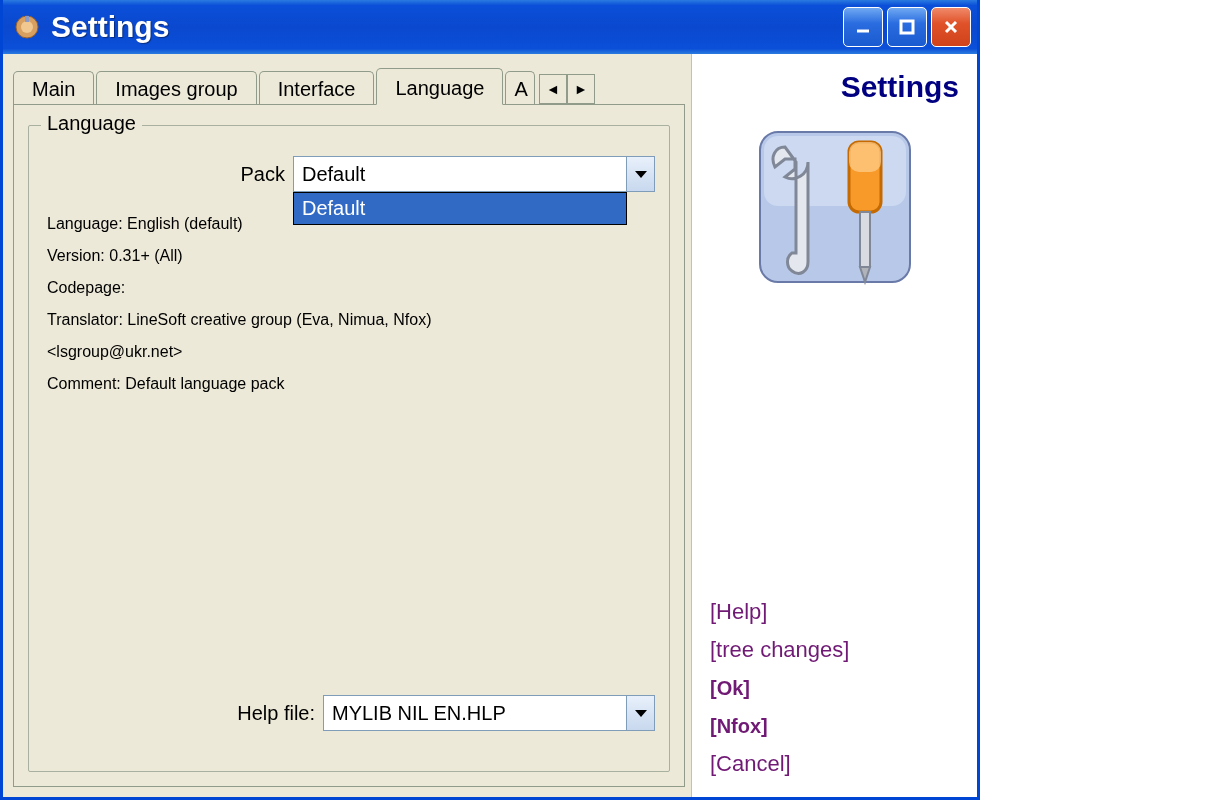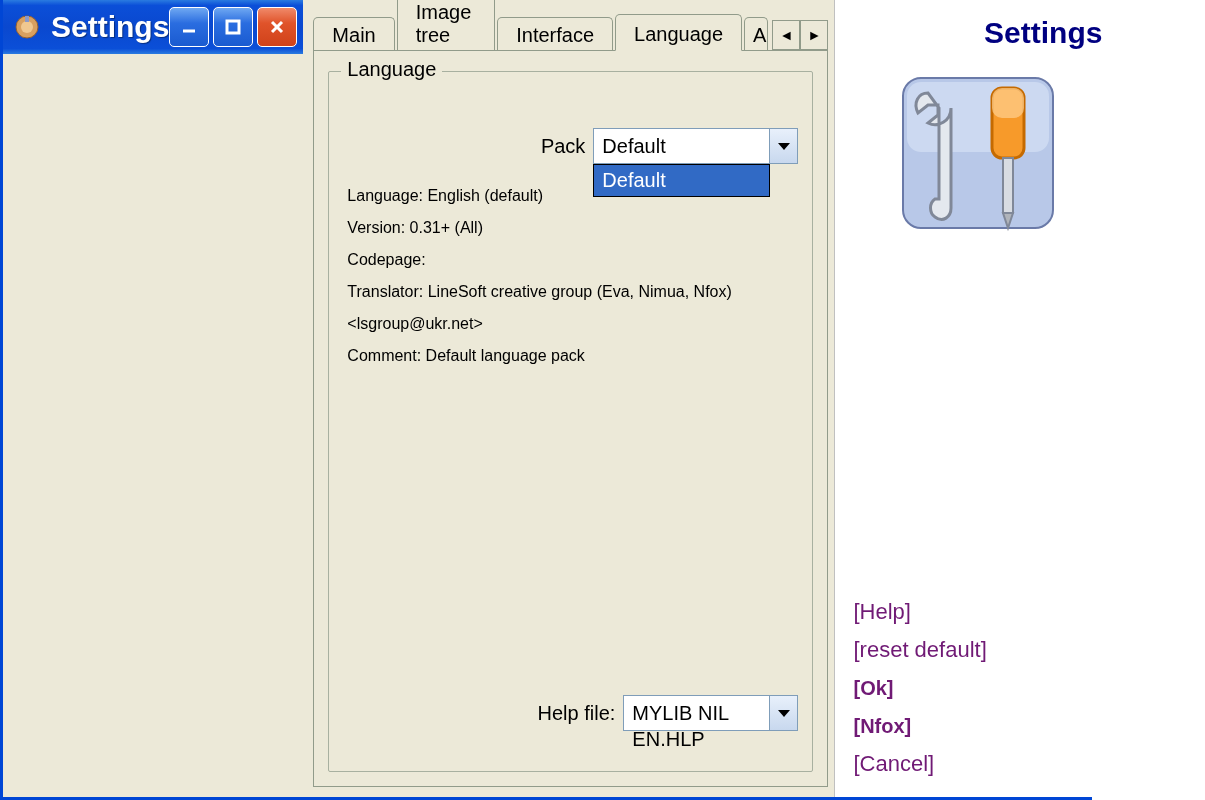--- a/index.html
+++ b/index.html
@@ -5,27 +5,28 @@
   * { box-sizing: border-box; margin: 0; padding: 0; }
   body {
     font-family: Tahoma, Arial, sans-serif;
     font-size: 18px;
     background: #fff;
     width: 1205px;
     height: 800px;
     overflow: hidden;
   }
   .window {
-    width: 1092px;
+    width: 980px;
     height: 800px;
     border: 3px solid #0046d5;
     border-top: none;
     background: #ece9d8;
     display: flex;
-    flex-direction: row;
+    flex-direction: column;
+    justify-content: center;
   }
   .titlebar {
     height: 54px;
     background: linear-gradient(to bottom, #2a7be0 0%, #0b4fd8 10%, #0a48cf 50%, #0b4fd8 90%, #2a7be0 100%);
     display: flex;
     align-items: center;
     padding: 0 6px 0 10px;
     color: #fff;
   }
   .title-icon {
@@ -127,21 +128,20 @@
     top: -14px;
     left: 12px;
     background: #ece9d8;
     padding: 0 6px;
     font-size: 20px;
   }
   .row {
     display: flex;
     align-items: center;
     margin-bottom: 12px;
-    margin-top: 26px;
   }
   .row-label {
     width: 250px;
     text-align: right;
     padding-right: 8px;
     font-size: 20px;
   }
   .combo {
     flex: 1;
     position: relative;
@@ -261,21 +261,21 @@
           </svg>
       </div>
     </div>
   </div>
 
   <div class="content">
 
     <div class="main-panel">
       <div class="tabs-row">
         <div class="tab">Main</div>
-        <div class="tab">Image tree</div>
+        <div class="tab">Images group</div>
         <div class="tab">Interface</div>
         <div class="tab active">Language</div>
         <div class="tab partial">A</div>
         <div class="tab-scroll">
           <div class="tab-scroll-btn">
             <span>◄</span>
           </div>
           <div class="tab-scroll-btn">
             <span>►</span>
           </div>
@@ -337,21 +337,21 @@
             <rect x="-16" y="0" width="32" height="70" rx="10" fill="#f79a2a" stroke="#c56a00" stroke-width="3"></rect>
             <rect x="-16" y="0" width="32" height="30" rx="10" fill="#ffd090" opacity="0.7"></rect>
             <rect x="-5" y="70" width="10" height="55" fill="#d8dce2" stroke="#808898" stroke-width="2"></rect>
             <path d="M-5 125 L5 125 L0 140 Z" fill="#b0b4ba" stroke="#808898" stroke-width="2"></path>
           </g>
         </svg>
       </div>
       <div class="side-spacer"></div>
       <div class="side-links">
         <div class="side-link">[Help]</div>
-        <div class="side-link">[reset default]</div>
+        <div class="side-link">[tree changes]</div>
         <div class="side-link bold">[Ok]</div>
         <div class="side-link bold">[Nfox]</div>
         <div class="side-link">[Cancel]</div>
       </div>
     </div>
 
   </div>
 </div>
 
 </body></html>

